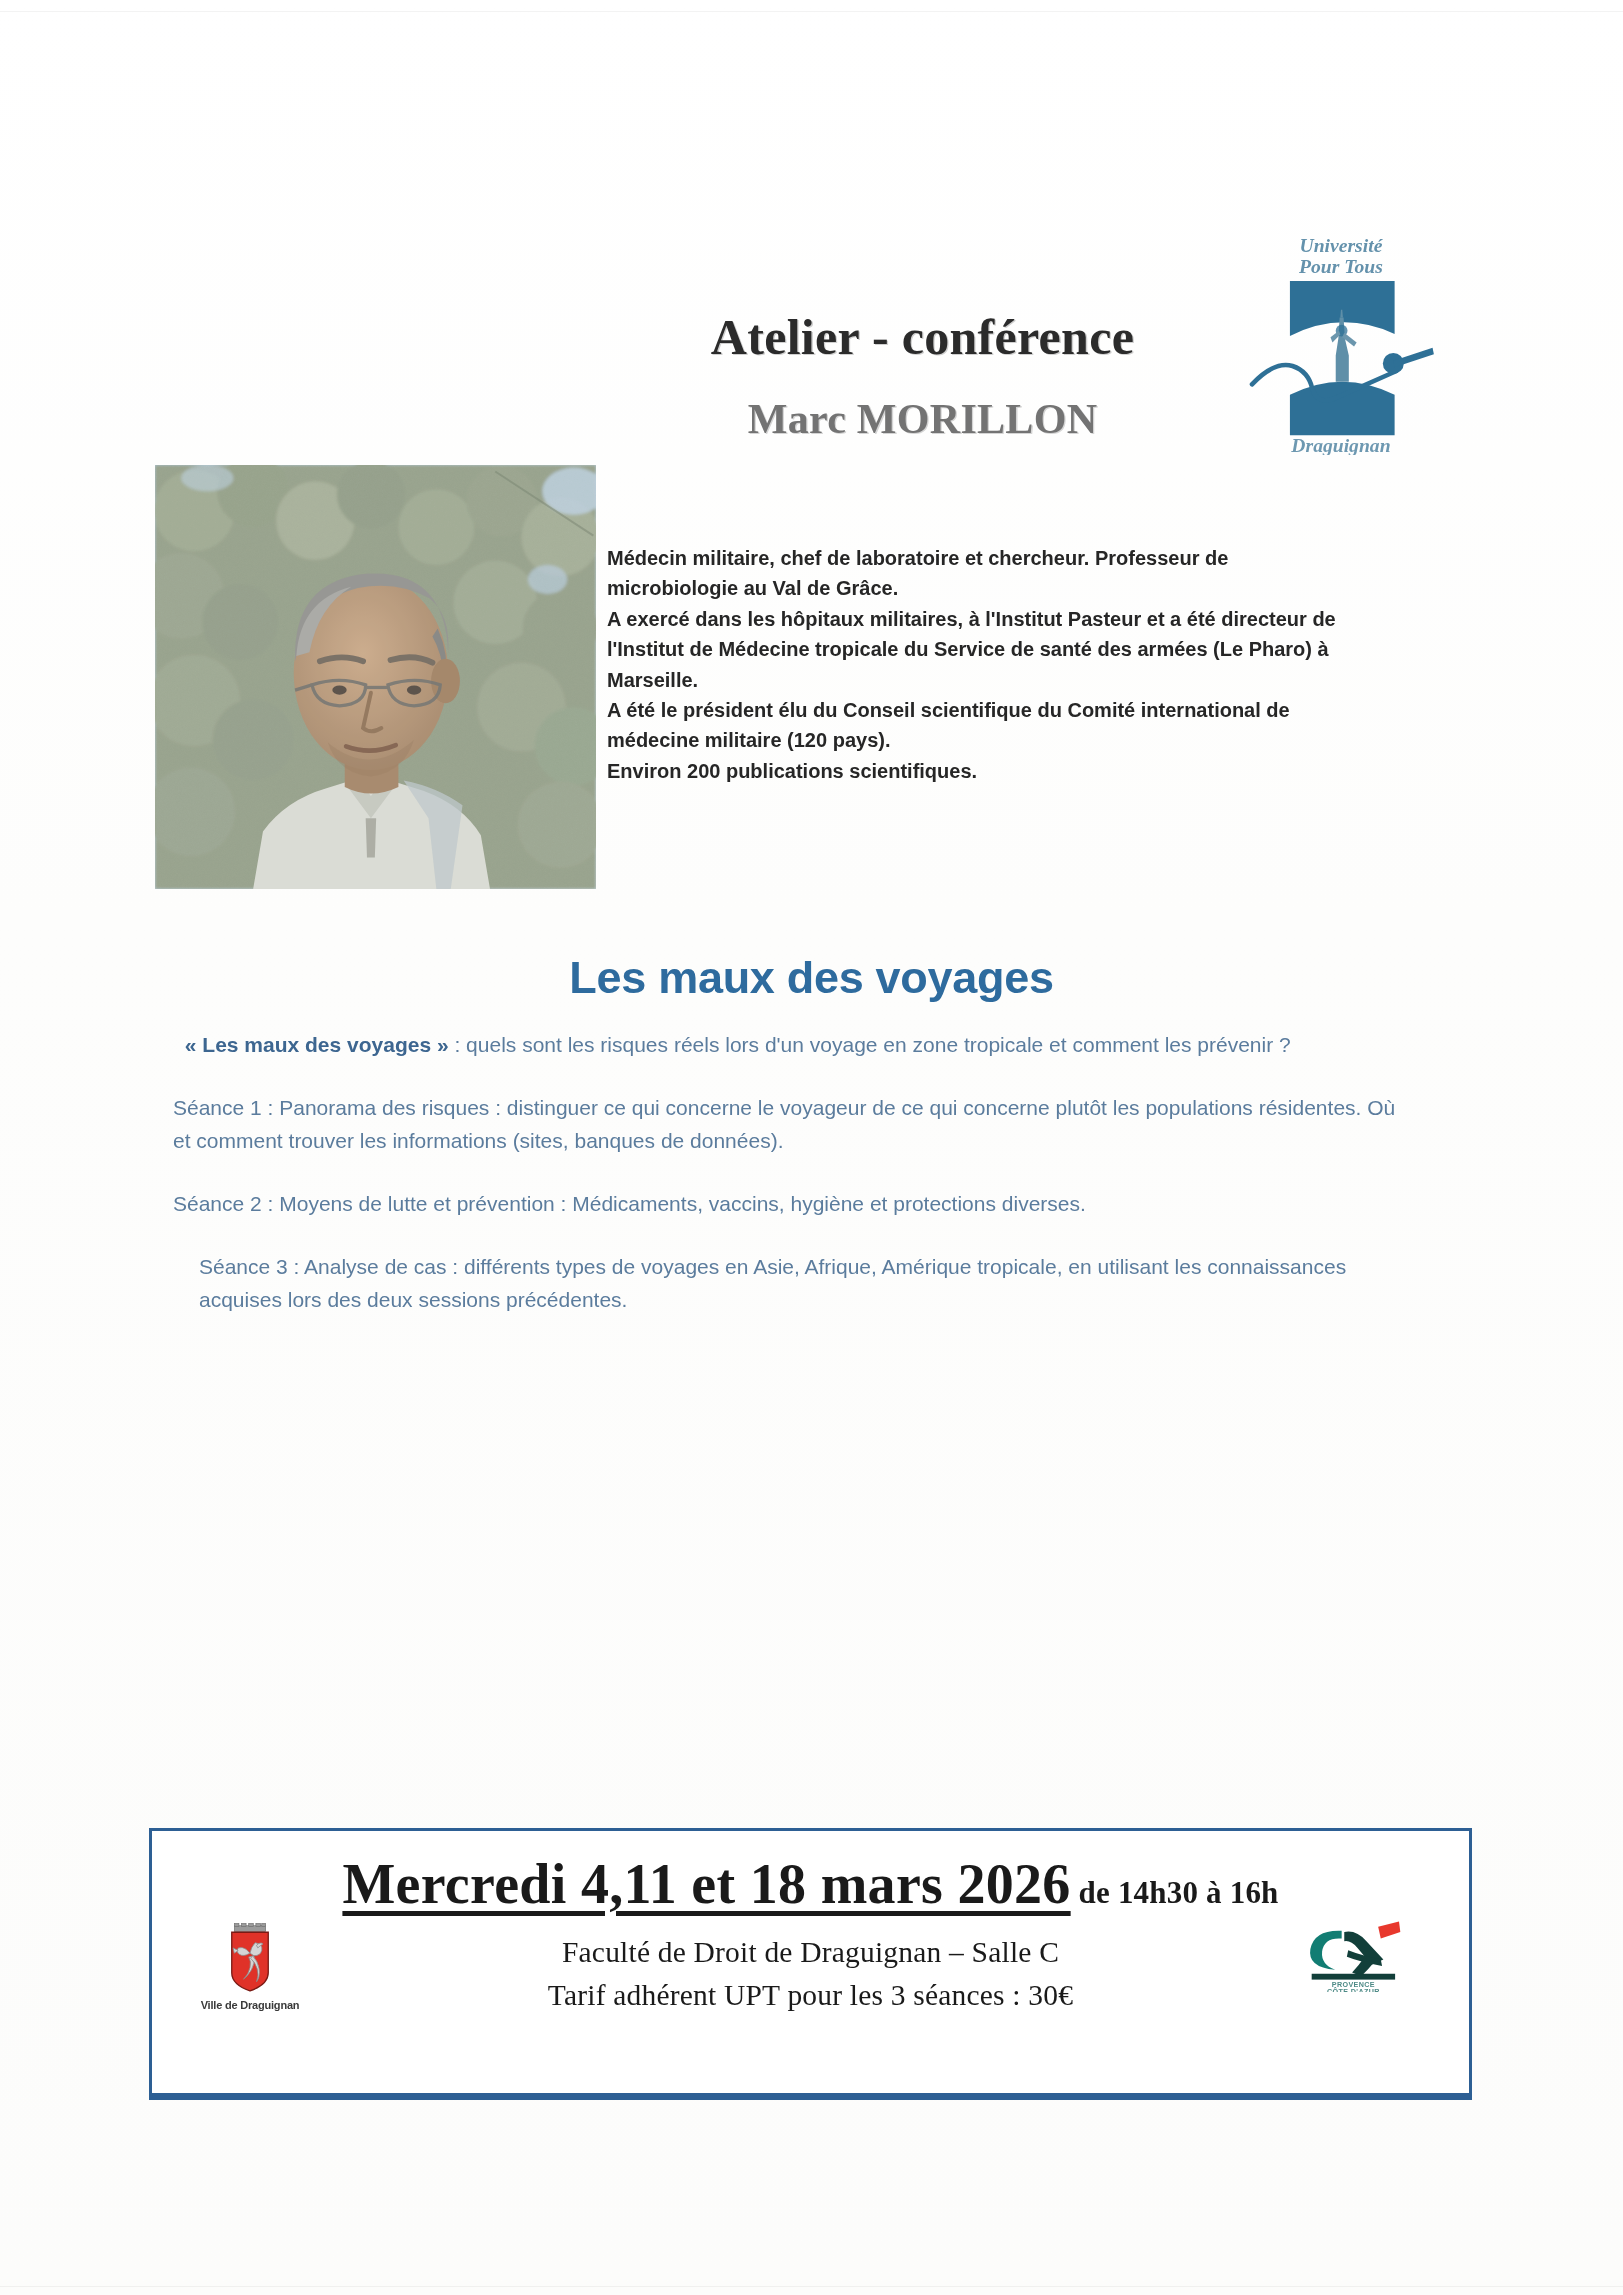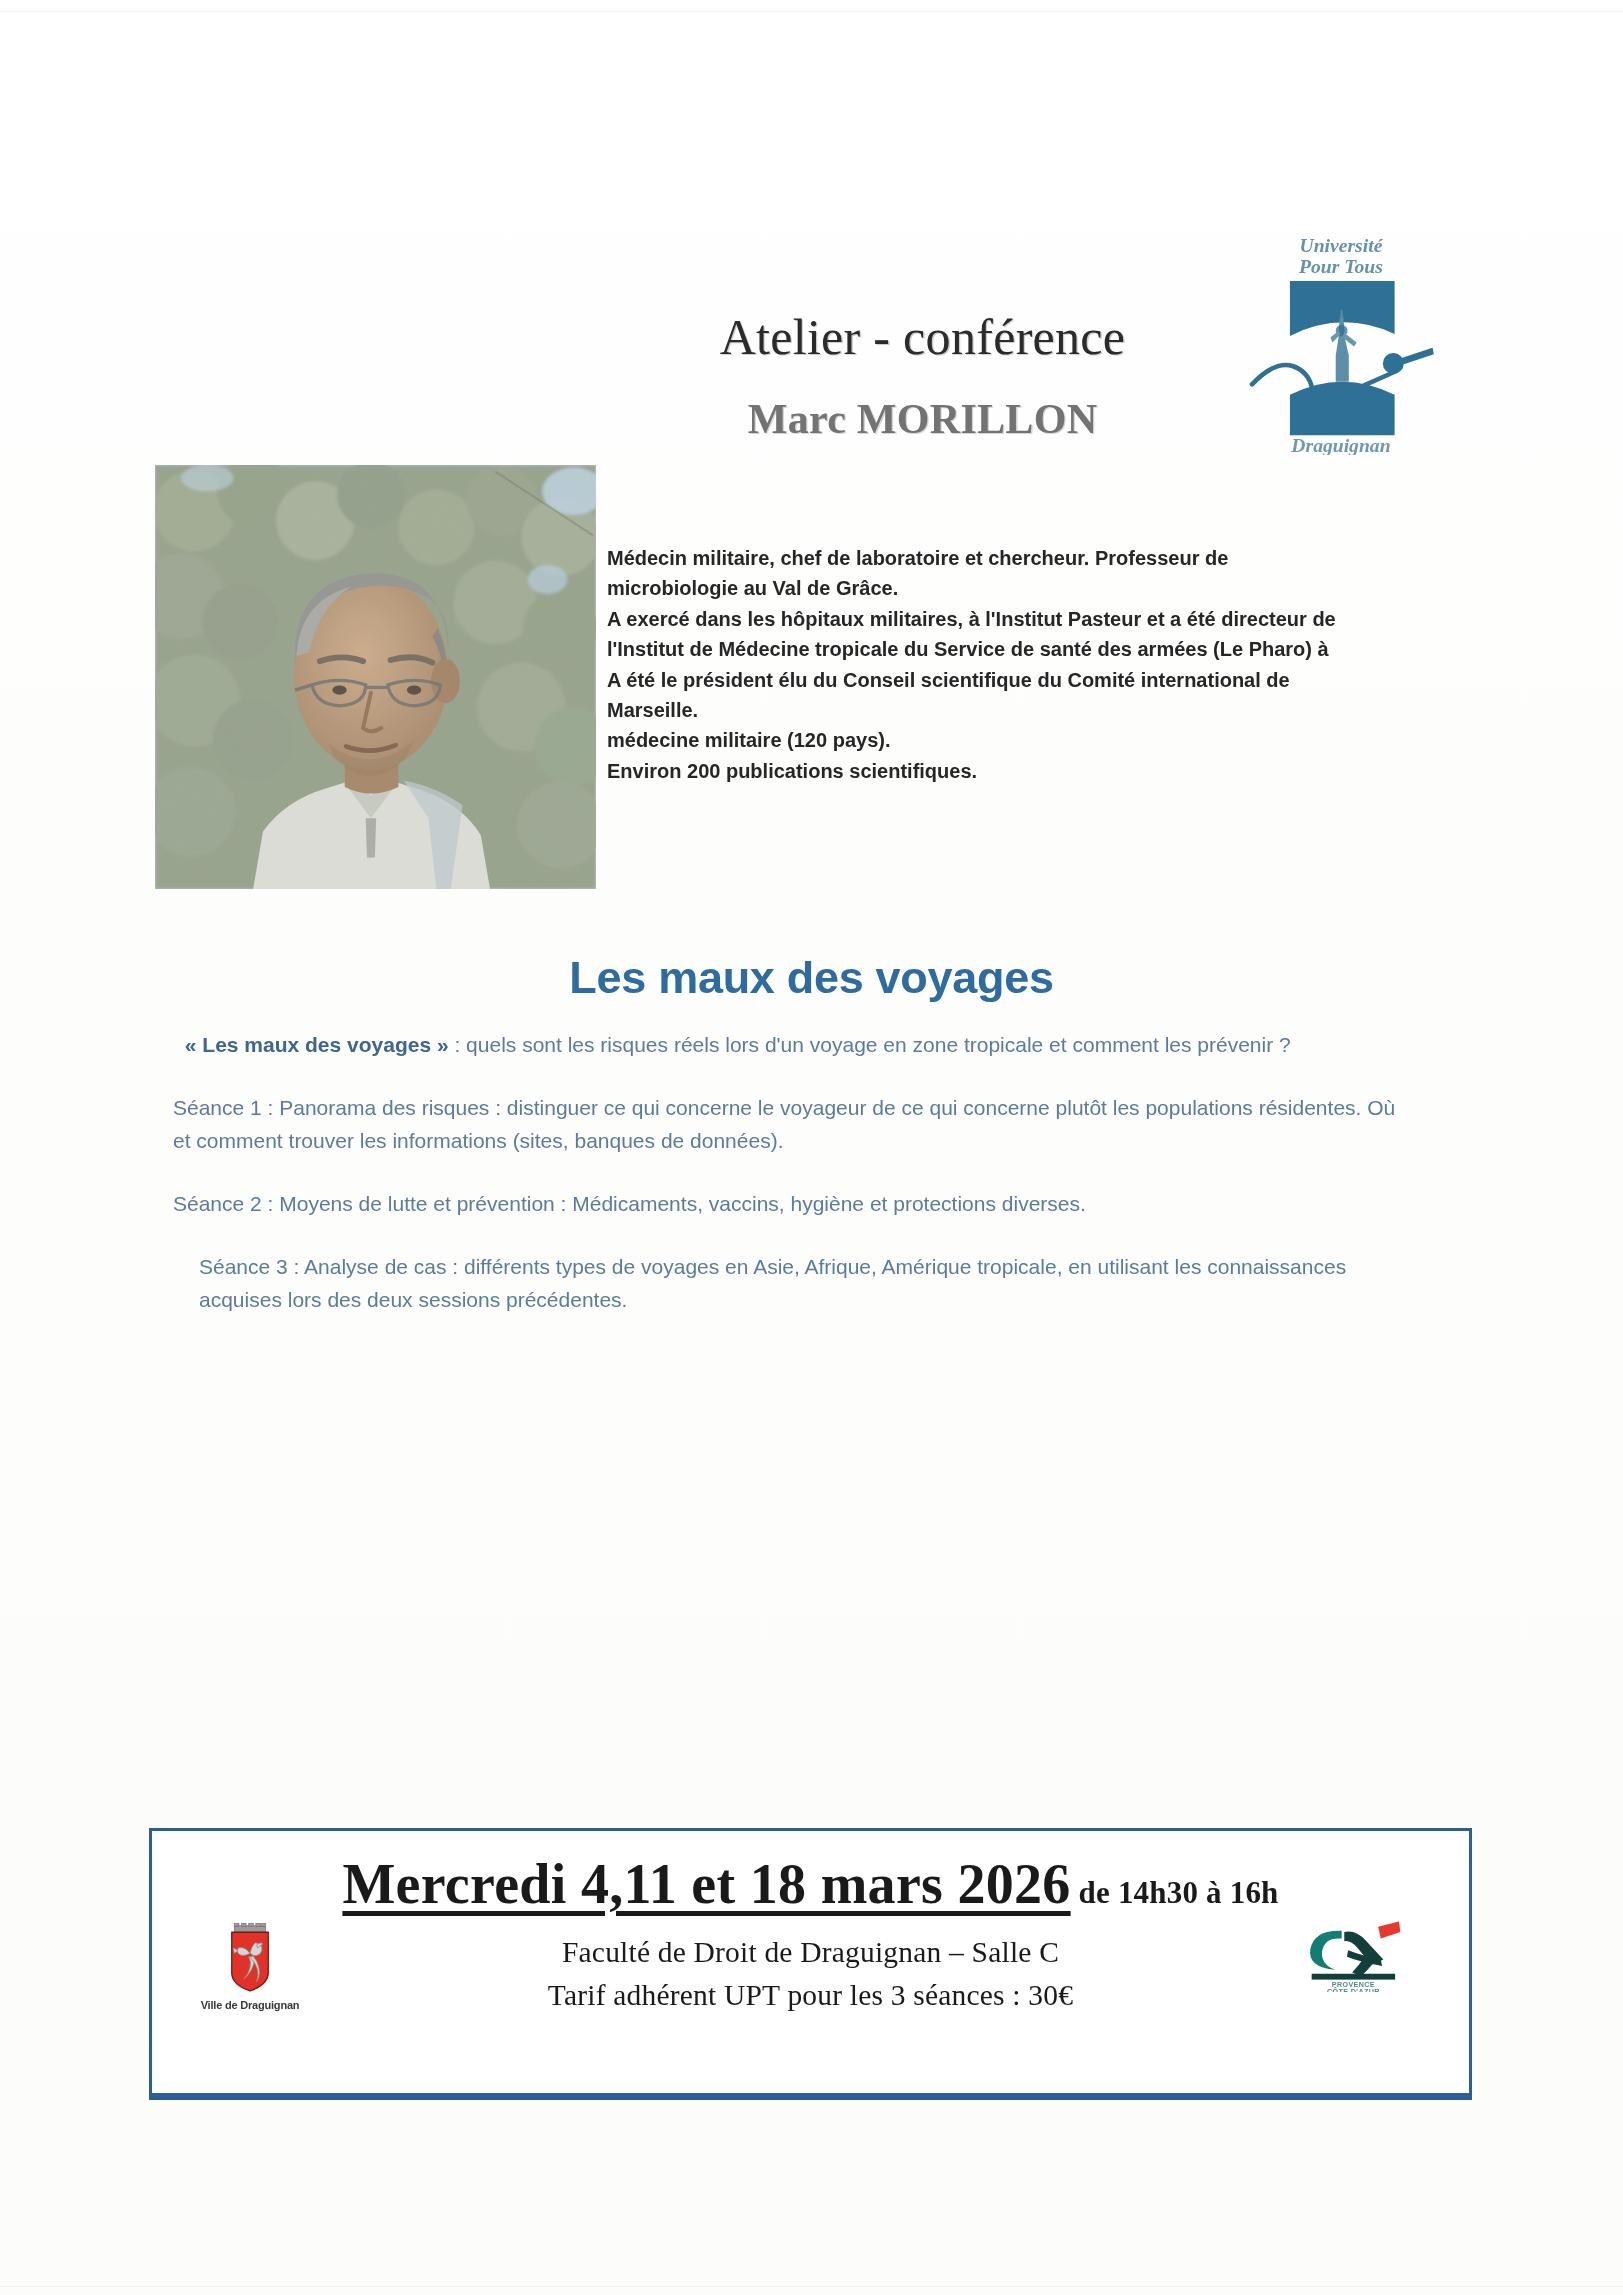--- a/index.html
+++ b/index.html
@@ -30,21 +30,21 @@
   
   .header-block {
     position: absolute;
     left: 628px;
     top: 308px;
     width: 589px;
     text-align: center;
   }
   .main-title {
     font-family: "Liberation Serif", serif;
-    font-weight: normal;
+    font-weight: bold;
     font-size: 50px;
     color: #2b2b2b;
     letter-spacing: 0.3px;
     text-shadow: 1.3px 1.3px 0 rgba(150,150,150,0.45);
     white-space: nowrap;
   }
   .speaker-name {
     font-family: "Liberation Serif", serif;
     font-weight: bold;
     font-size: 42px;
@@ -338,22 +338,22 @@
 
       <rect width="674" height="648" fill="#e8e6dc" opacity="0.12"></rect>
     </svg>
   </div>
 
   <div class="bio">
     <p>Médecin militaire, chef de laboratoire et chercheur. Professeur de</p>
     <p>microbiologie au Val de Grâce.</p>
     <p>A exercé dans les hôpitaux militaires, à l'Institut Pasteur et a été directeur de</p>
     <p>l'Institut de Médecine tropicale du Service de santé des armées (Le Pharo) à</p>
+    <p>Marseille.</p>
     <p>A été le président élu du Conseil scientifique du Comité international de</p>
-    <p>Marseille.</p>
     <p>médecine militaire (120 pays).</p>
     <p>Environ 200 publications scientifiques.</p>
   </div>
 
   <div class="talk-title">Les maux des voyages</div>
 
   <div class="desc">
     <p class="lead-indent"><span class="lead-quote">« Les maux des voyages »</span><span> : quels sont les risques réels lors d'un voyage en zone tropicale et comment les prévenir ?</span></p>
     <p>Séance 1 : Panorama des risques : distinguer ce qui concerne le voyageur de ce qui concerne plutôt les populations résidentes. Où et comment trouver les informations (sites, banques de données).</p>
     <p>Séance 2 : Moyens de lutte et prévention : Médicaments, vaccins, hygiène et protections diverses.</p>

